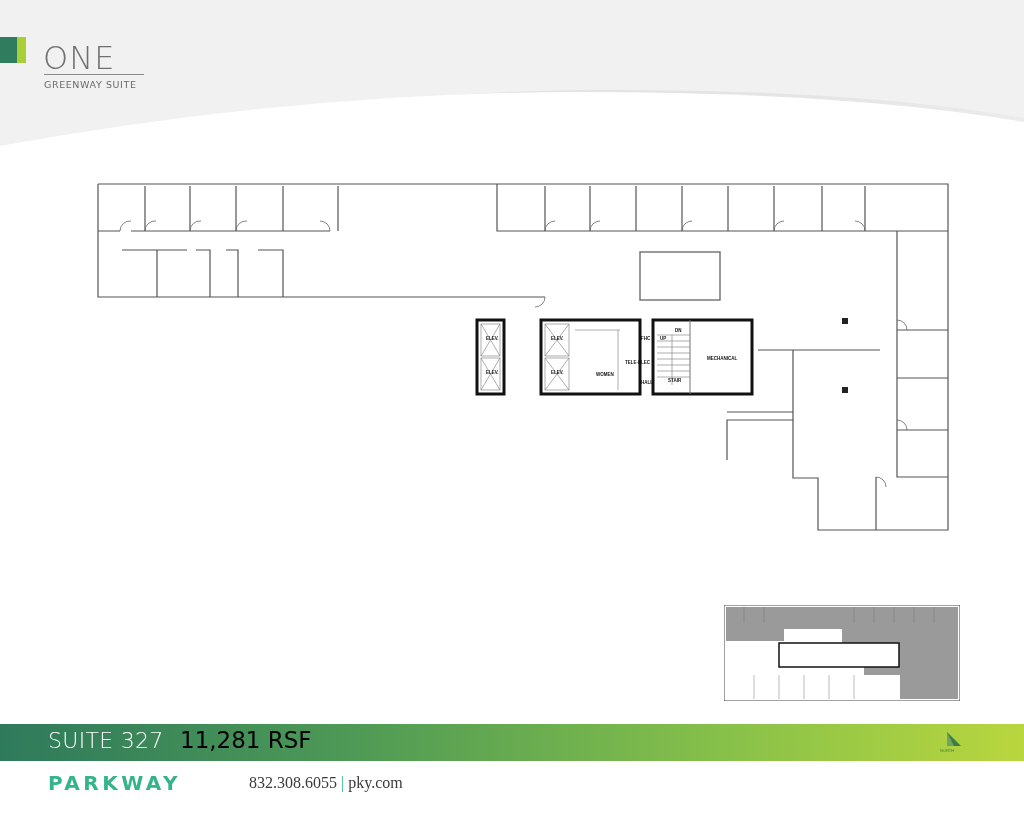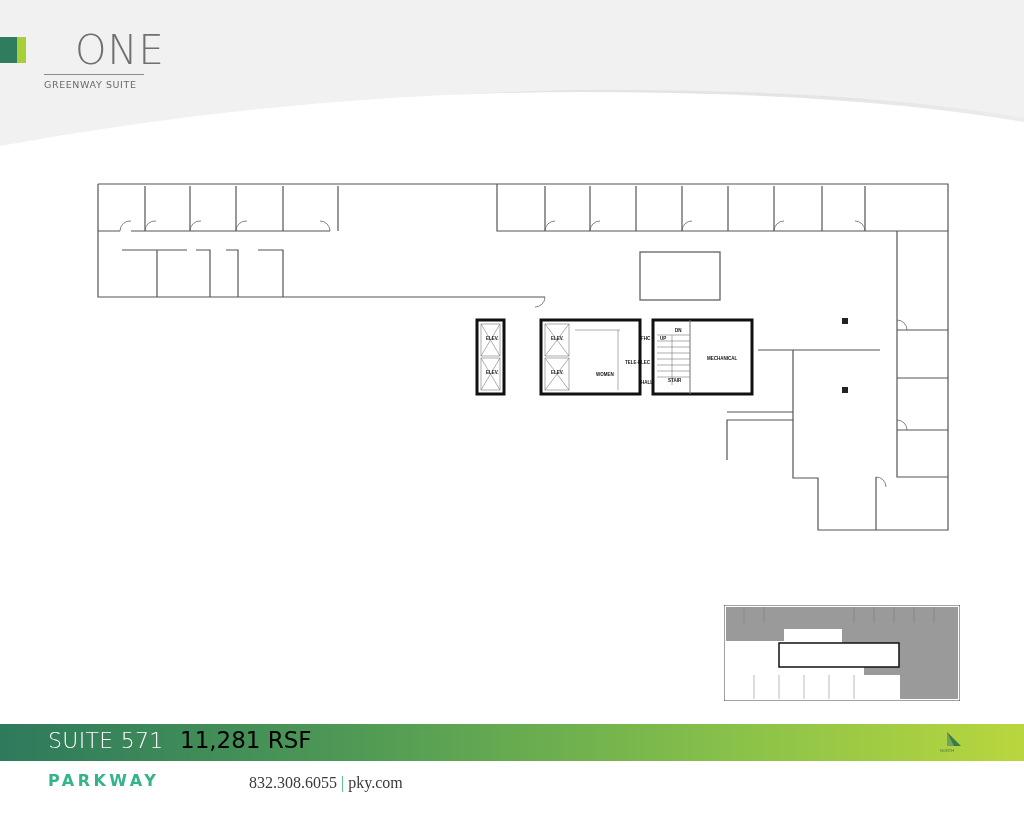--- a/index.html
+++ b/index.html
@@ -1,31 +1,31 @@
 <!DOCTYPE html>
 <html><head>
 <meta charset="utf-8">
 <style>
   html, body { margin:0; padding:0; }
   body { width:1024px; height:819px; position:relative; overflow:hidden; background:#ffffff; font-family:"Liberation Sans", sans-serif; }
   .header-bg { position:absolute; left:0; top:0; width:1024px; height:150px; background:#f1f1f1; }
   .curve { position:absolute; left:0; top:0; width:1024px; height:180px; }
   .logo-mark-a { position:absolute; left:0; top:37px; width:17px; height:26px; background:#2f7d5e; }
   .logo-mark-b { position:absolute; left:17px; top:37px; width:9px; height:26px; background:#a9cf38; }
-  .logo-one { position:absolute; left:43px; top:28px; font-size:40px; letter-spacing:1px; color:#707070; font-family:"DejaVu Sans", sans-serif; font-weight:300; line-height:44px;margin-left:32px; }
+  .logo-one { position:absolute; left:43px; top:36px; font-size:32px; letter-spacing:1px; color:#707070; font-family:"DejaVu Sans", sans-serif; font-weight:300; line-height:44px; }
   .logo-rule { position:absolute; left:44px; top:74px; width:100px; height:1px; background:#8a8a8a; }
   .logo-sub { position:absolute; left:44px; top:79px; font-size:9.5px; letter-spacing:0.6px; color:#6a6a6a; font-family:"DejaVu Sans", sans-serif; }
   .plan { position:absolute; left:0; top:0; }
   .keyplan { position:absolute; left:724px; top:605px; width:236px; height:96px; }
   .banner { position:absolute; left:0; top:724px; width:1024px; height:37px; background:linear-gradient(90deg,#2e7a5c 0%,#4f9a55 35%,#86c04a 70%,#b9d63e 100%); }
   .suite { position:absolute; left:48px; top:728px; color:#ffffff; font-size:22px; font-family:"DejaVu Sans", sans-serif; font-weight:300; letter-spacing:0.3px; }
   .rsf { position:absolute; left:180px; top:727px; color:#000000; font-size:23px; font-family:"DejaVu Sans", sans-serif; }
   .north { position:absolute; left:938px; top:730px; width:30px; height:26px; }
   .north-label { position:absolute; left:940px; top:748px; font-size:4px; color:#3d7a4a; }
-  .brand { position:absolute; left:48px; top:771px; font-size:16px; font-weight:bold; letter-spacing:3.5px; color:#35b38a; font-family:"DejaVu Sans", sans-serif; }
+  .brand { position:absolute; left:48px; top:771px; font-size:20px; font-weight:bold; letter-spacing:3.5px; color:#35b38a; font-family:"DejaVu Sans", sans-serif; }
   .contact { position:absolute; left:249px; top:774px; font-size:16px; color:#3a3a3a; font-family:Liberation Serif, serif; }
   .contact .sep { color:#35b38a; margin:0 4px; }
   .lbl { font-family:"Liberation Sans", sans-serif; font-size:4.5px; fill:#111; font-weight:bold; }
 </style>
 </head>
 <body>
 
 <div class="header-bg"></div>
 <svg class="curve" width="1024" height="180" viewBox="0 0 1024 180">
   <defs>
@@ -115,21 +115,21 @@
 <svg class="keyplan" viewBox="0 0 236 96">
   <rect x="0" y="0" width="236" height="96" fill="#fff" stroke="#444" stroke-width="1"></rect>
   <path d="M2,2 L234,2 L234,94 L176,94 L176,70 L140,70 L140,44 L118,44 L118,24 L60,24 L60,36 L2,36 Z" fill="#9a9a9a"></path>
   <rect x="55" y="38" width="120" height="24" fill="#fff" stroke="#111" stroke-width="1.5"></rect>
   <g stroke="#777" stroke-width="0.5" fill="none">
     <path d="M20,2 L20,18 M40,2 L40,18 M130,2 L130,18 M150,2 L150,18 M170,2 L170,18 M190,2 L190,18 M210,2 L210,18 M30,70 L30,94 M55,70 L55,94 M80,70 L80,94 M105,70 L105,94 M130,70 L130,94"></path>
   </g>
 </svg>
 
 <div class="banner"></div>
-<div class="suite">SUITE 571</div>
+<div class="suite">SUITE 327</div>
 <div class="rsf">11,281 RSF</div>
 <svg class="north" viewBox="0 0 30 26">
   <path d="M9,2 L23,16 L9,16 Z" fill="#3d7a4a"></path>
   <path d="M9,2 L16,16 L9,16 Z" fill="#6ea55a"></path>
 </svg>
 <div class="north-label">NORTH</div>
 
 <div class="brand">PARKWAY</div>
 <div class="contact">
   <span>832.308.6055</span><span class="sep">|</span><span>pky.com</span>

